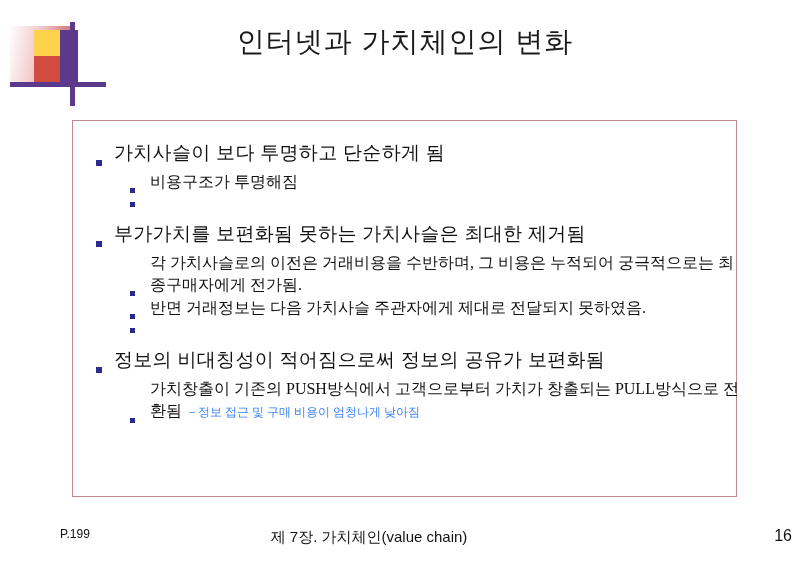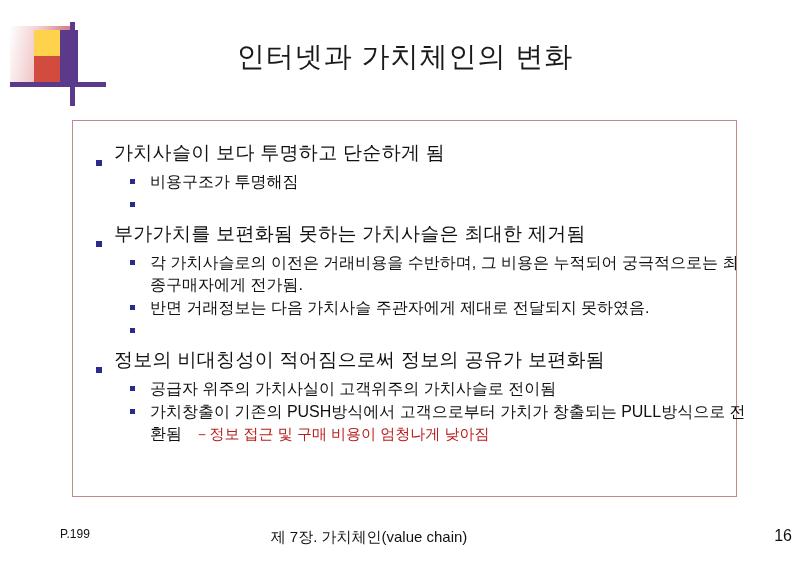--- a/index.html
+++ b/index.html
@@ -69,21 +69,21 @@
     top: 4px;
     width: 62px;
     height: 58px;
     background: linear-gradient(100deg, rgba(255,255,255,1) 0%, rgba(240,196,198,0.95) 45%, rgba(214,132,140,0.95) 75%, rgba(186,98,110,0.9) 100%);
   }
 
   
   .slide-title {
     position: absolute;
     left: 0;
-    top: 38px;
+    top: 23px;
     width: 810px;
     text-align: center;
     font-size: 28px;
     color: #1a1a1a;
     letter-spacing: 1px;
   }
 
   
   .body-box {
     position: absolute;
@@ -127,44 +127,45 @@
     letter-spacing: 0.3px;
   }
 
   
   .l2group {
     margin-left: 34px;
     margin-top: 5px;
   }
   .l2 {
     display: flex;
-    align-items: flex-start;
+    align-items: flex-end;
     margin-top: 1px;
+    font-family: Liberation Serif, serif;
   }
   .l2 .bullet {
     width: 20px;
     flex: 0 0 20px;
     padding-top: 8px;
   }
   .l2 .bullet i {
     display: block;
     width: 5px;
     height: 5px;
     background: #2b2b8f;
   }
   .l2 .txt {
     font-size: 16px;
     color: #111;
     line-height: 22px;
   }
   .l3 {
-    font-size: 15px;
-    color: #b91c1c;
+    font-size: 12px;
+    color: #3b82f6;
     line-height: 21px;
-    margin-left: 8px;
+    margin-left: 0px;
   }
 
   
   .footer-left {
     position: absolute;
     left: 60px;
     top: 527px;
     font-size: 12px;
     color: #111;
   }
@@ -253,26 +254,20 @@
     <span class="bullet">
         <i></i>
       </span>
     <span class="txt">정보의 비대칭성이 적어짐으로써 정보의 공유가 보편화됨</span>
   </div>
   <div class="l2group">
     <div class="l2">
       <span class="bullet">
           <i></i>
         </span>
-      <span class="txt">공급자 위주의 가치사실이 고객위주의 가치사슬로 전이됨</span>
-    </div>
-    <div class="l2">
-      <span class="bullet">
-          <i></i>
-        </span>
       <span class="txt">
         <span>가치창출이 기존의 PUSH방식에서 고객으로부터 가치가 창출되는 PULL방식으로 전환됨</span>
         <span class="l3">－정보 접근 및 구매 비용이 엄청나게 낮아짐</span>
       </span>
     </div>
   </div>
 
 </div>
 
 <div class="footer-left">P.199</div>

